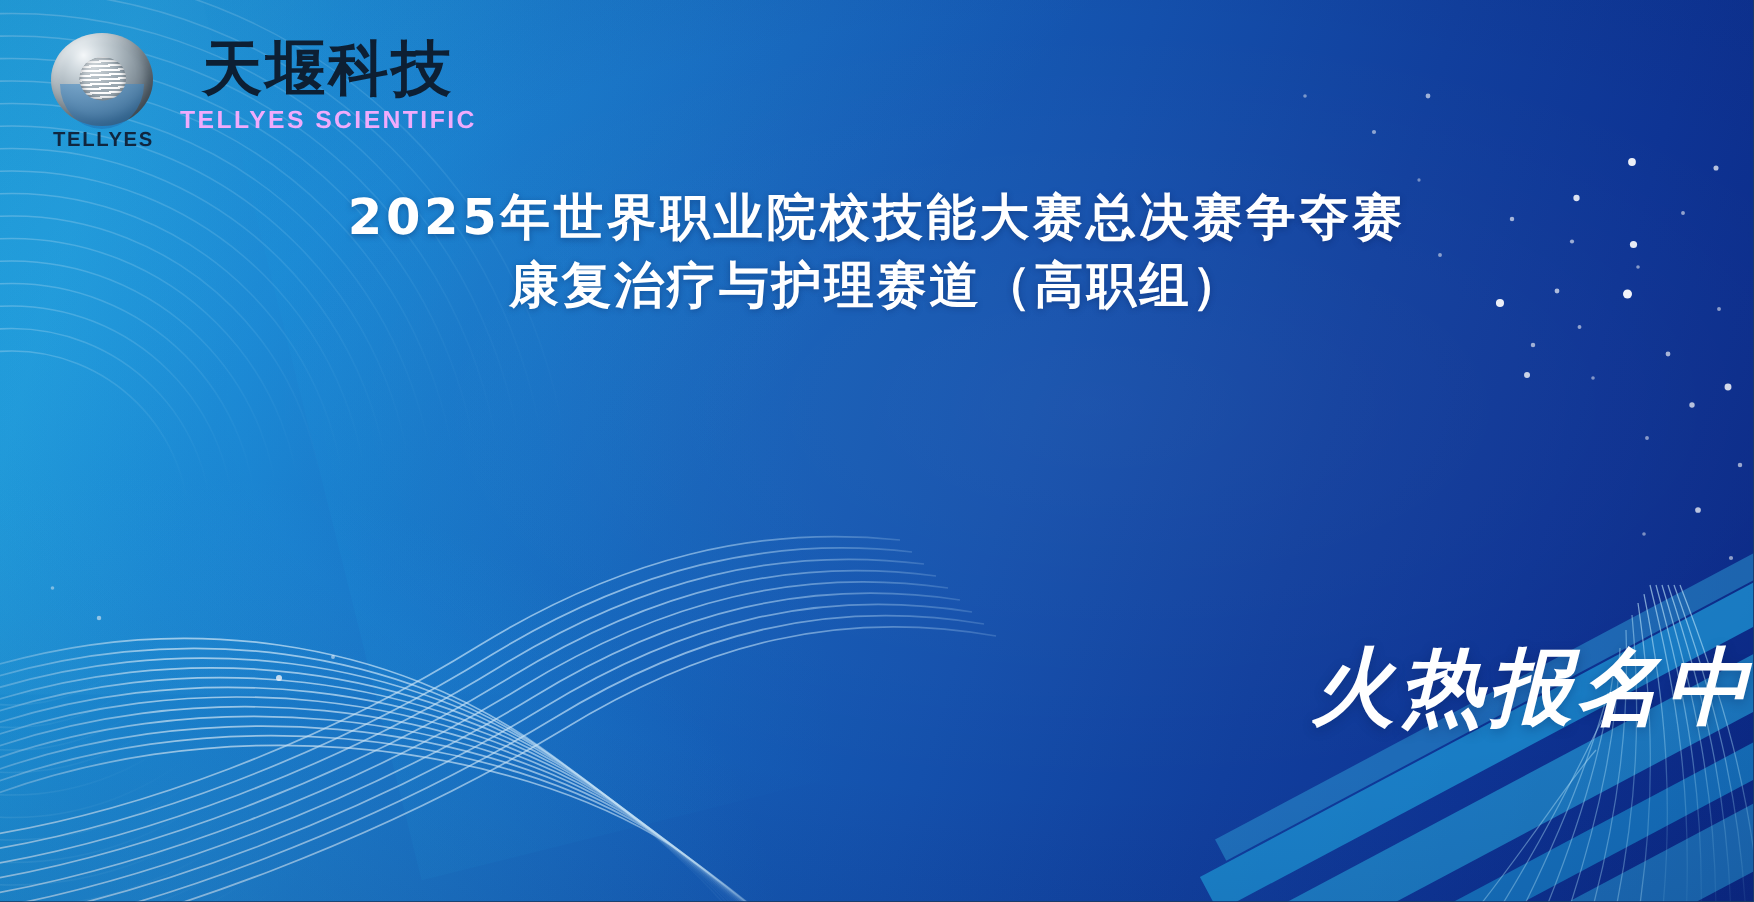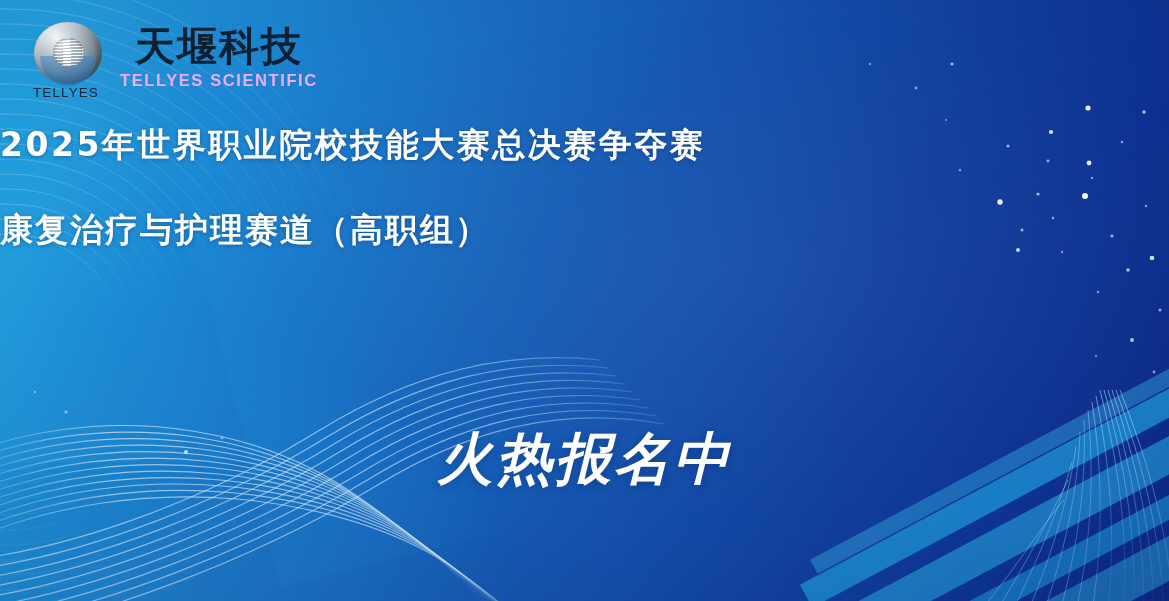--- a/index.html
+++ b/index.html
@@ -130,23 +130,24 @@
     position: absolute;
     inset: 0;
     border-radius: 50%;
     background: radial-gradient(circle at 30% 22%, rgba(255,255,255,0.55) 0%, rgba(255,255,255,0) 55%);
   }
   .logo-tellyes {
     position: absolute;
     left: -1px;
     top: 63px;
     width: 72px;
+    text-align: center;
     font-size: 13.5px;
     letter-spacing: 1.1px;
-    font-weight: 400;
+    font-weight: 700;
     color: #10263f;
     font-family: "Liberation Sans", sans-serif;
   }
   .logo-words { padding-top: 2px; text-align: center; }
   .logo-cn {
     font-size: 40px;
     line-height: 44px;
     font-weight: 700;
     color: #0d1f33;
     letter-spacing: 2px;
@@ -160,30 +161,30 @@
     color: #f0abfc;
     font-family: Liberation Sans, sans-serif;
   }
 
   
   .subtitle {
     position: absolute;
     left: 0;
     right: 0;
     top: 122px;
-    text-align: left;
+    text-align: center;
     color: #ffffff;
     font-family: "DejaVu Sans", "Liberation Sans", sans-serif;
     font-weight: 700;
     font-size: 33px;
     line-height: 45px;
     letter-spacing: 2.5px;
     text-shadow: 0 1px 4px rgba(5,30,80,0.35);
   }
-  .subtitle .line2 { letter-spacing: 2px; margin-top: 40px; }
+  .subtitle .line2 { letter-spacing: 2px; }
 
   .headline {
     position: absolute;
     left: 0;
     right: 0;
     top: 240px;
     text-align: center;
     color: #ffffff;
     font-family: "DejaVu Sans", "Liberation Sans", sans-serif;
     font-weight: 700;
@@ -193,21 +194,21 @@
     letter-spacing: 4px;
     white-space: nowrap;
     text-shadow: 0 3px 12px rgba(5,25,75,0.30);
   }
 
   .cta {
     position: absolute;
     left: 0;
     right: 0;
     top: 425px;
-    text-align: center;
+    text-align: right;
     color: #ffffff;
     font-family: "DejaVu Sans", "Liberation Sans", sans-serif;
     font-weight: 700;
     font-style: italic;
     font-size: 56px;
     line-height: 68px;
     letter-spacing: 3px;
     text-shadow: 0 2px 8px rgba(5,25,75,0.30);
   }
 </style>

